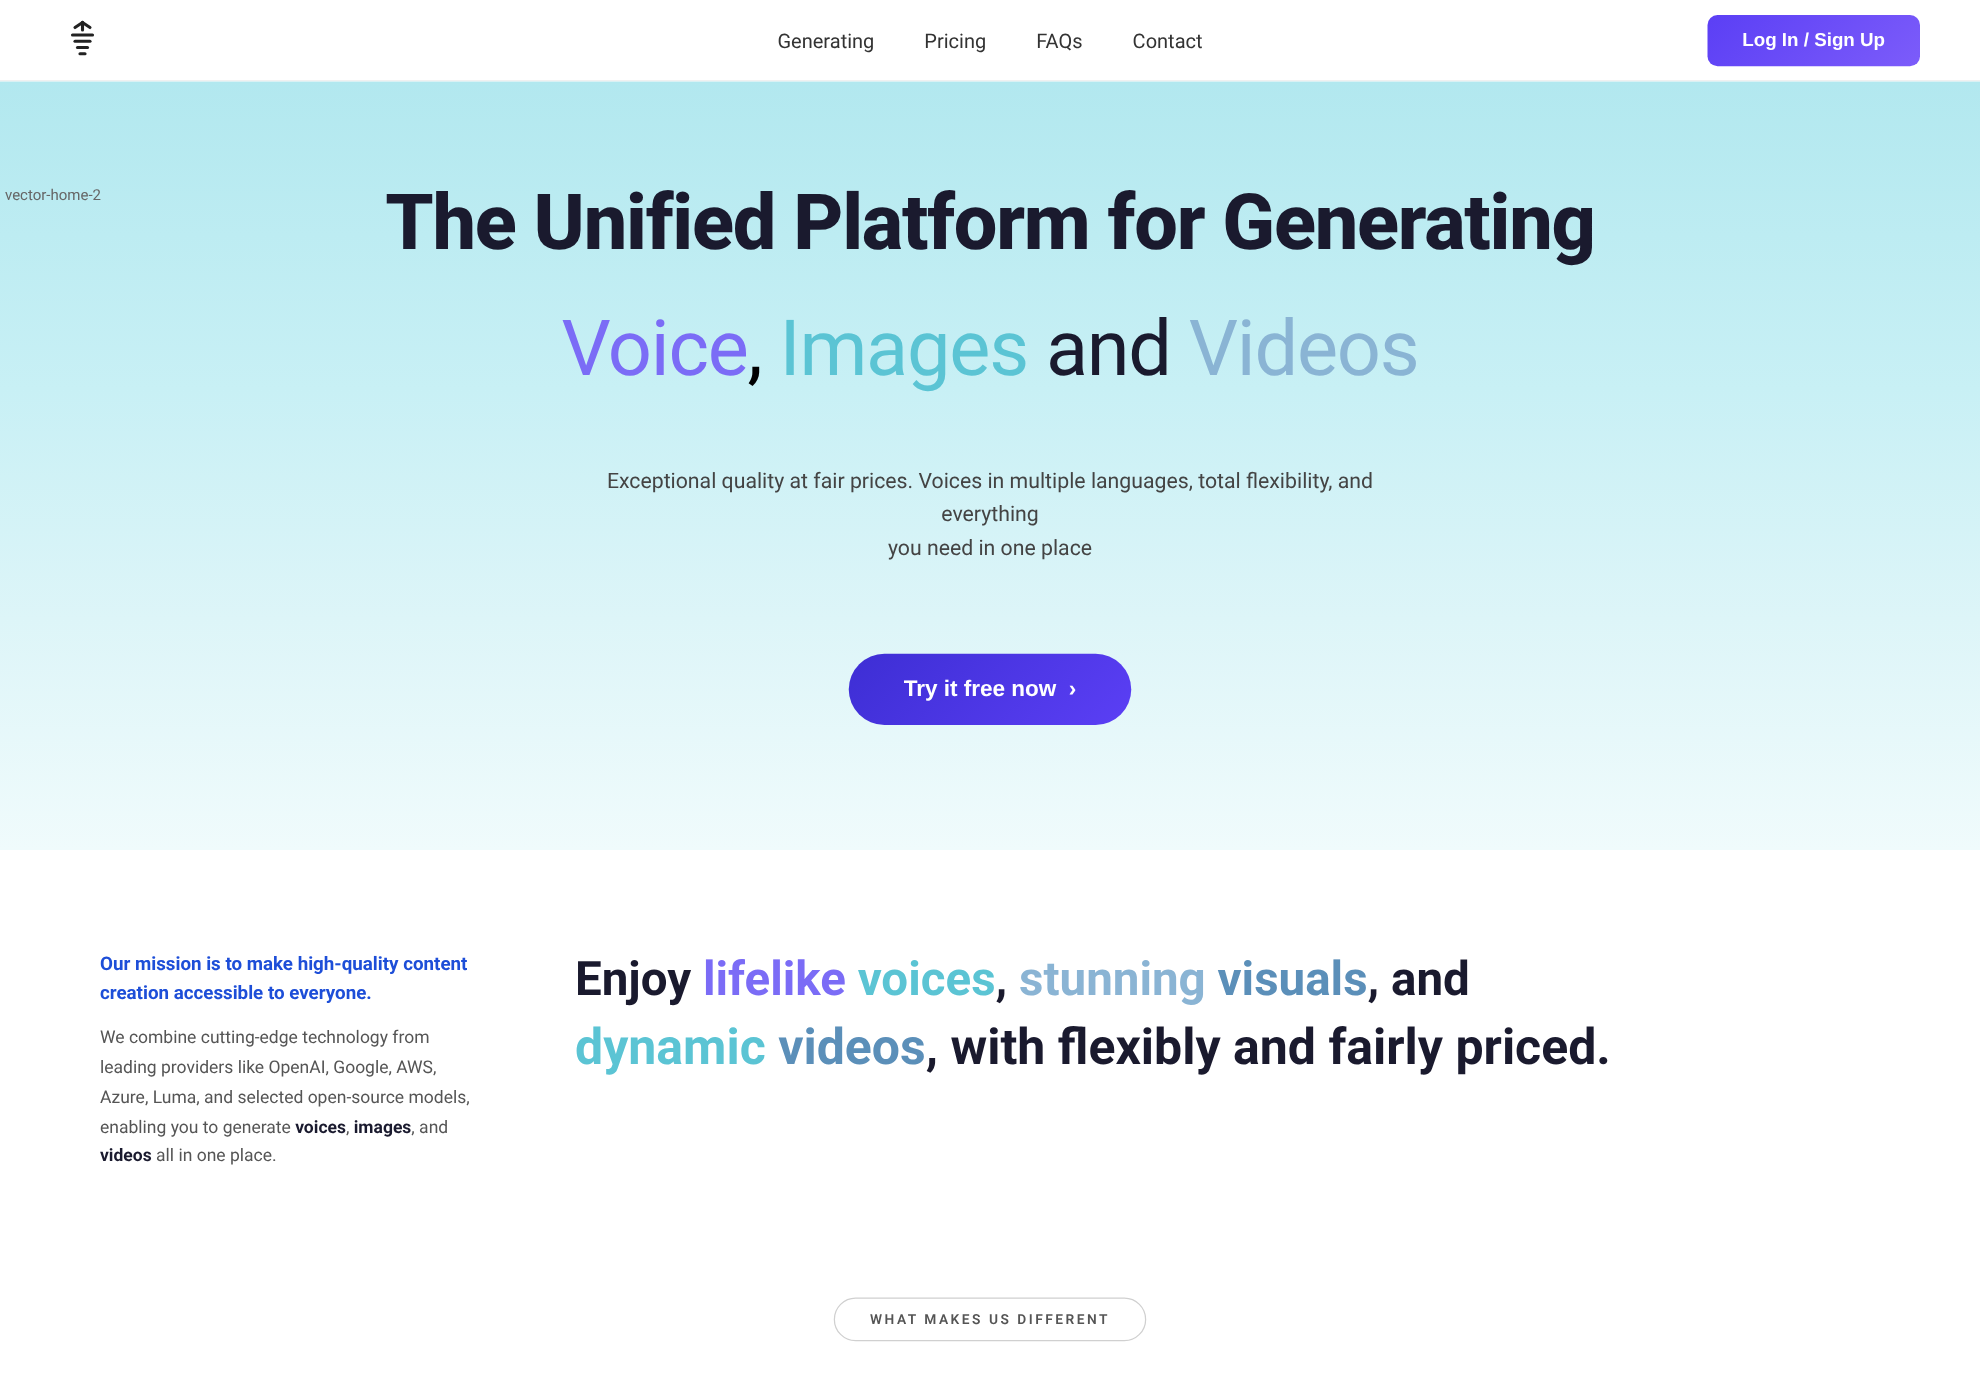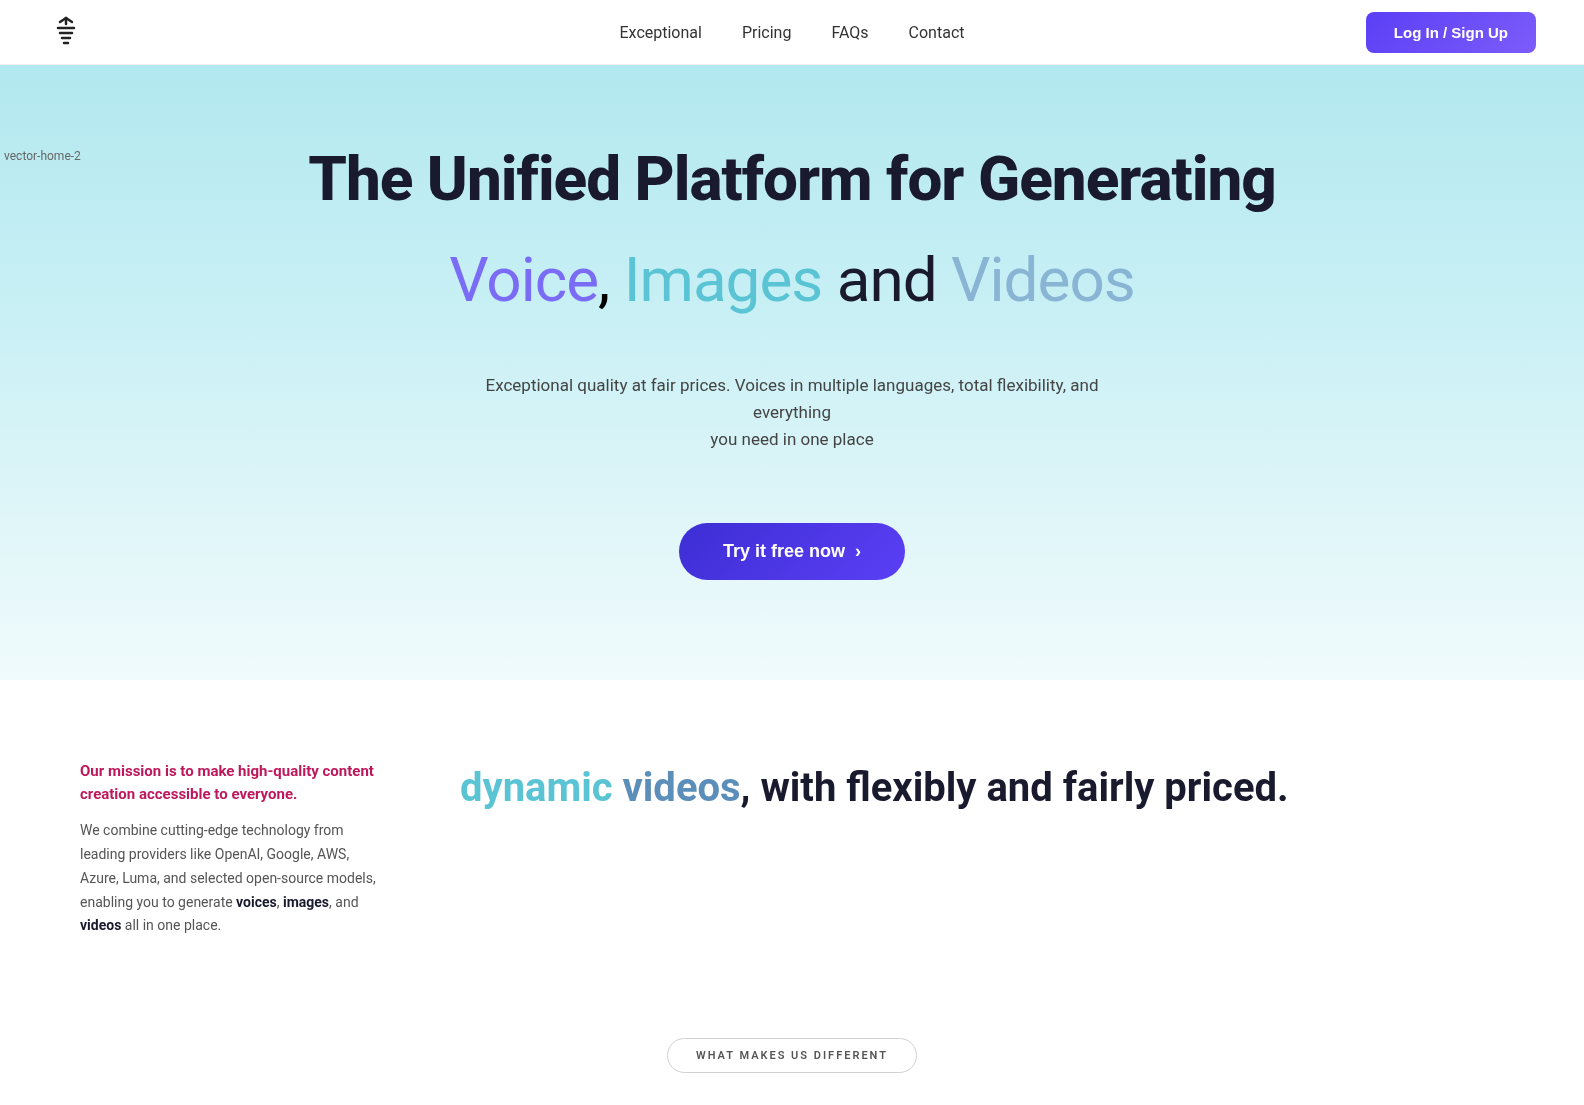--- a/index.html
+++ b/index.html
@@ -130,21 +130,21 @@
       gap: 80px;
       align-items: flex-start;
     }
     .mission-left {
       flex: 0 0 300px;
       max-width: 300px;
     }
     .mission-headline {
       font-size: 15px;
       font-weight: 700;
-      color: #be185d;
+      color: #1d4ed8;
       line-height: 1.5;
       margin-bottom: 14px;
     }
     .mission-body {
       font-size: 14px;
       color: #555;
       line-height: 1.7;
     }
     .mission-body .bold-word {
       font-weight: 700;
@@ -209,21 +209,21 @@
         <line x1="24" y1="8" x2="18" y2="4" stroke="#222" stroke-width="2.5" stroke-linecap="round"></line>
         <line x1="10" y1="14" x2="26" y2="14" stroke="#222" stroke-width="2.5" stroke-linecap="round"></line>
         <line x1="12" y1="19" x2="24" y2="19" stroke="#222" stroke-width="2.5" stroke-linecap="round"></line>
         <line x1="14" y1="24" x2="22" y2="24" stroke="#222" stroke-width="2.5" stroke-linecap="round"></line>
         <line x1="16" y1="29" x2="20" y2="29" stroke="#222" stroke-width="2.5" stroke-linecap="round"></line>
       </svg>
     </div>
   </div>
 
   <div class="nav-links">
-    <a class="nav-link" href="#">Exceptional</a>
+    <a class="nav-link" href="#">Generating</a>
     <a class="nav-link" href="#">Pricing</a>
     <a class="nav-link" href="#">FAQs</a>
     <a class="nav-link" href="#">Contact</a>
   </div>
 
   <button class="nav-cta">Log In / Sign Up</button>
 </nav>
 
 <section class="hero">
   <span class="hero-bg-label">vector-home-2</span>
@@ -249,20 +249,23 @@
 </section>
 
 <section class="mission-section">
   <div class="mission-left">
     <p class="mission-headline">Our mission is to make high-quality content creation accessible to everyone.</p>
     <p class="mission-body">
       <span>We combine cutting-edge technology from leading providers like OpenAI, Google, AWS, Azure, Luma, and selected open-source models, enabling you to generate </span><span class="bold-word">voices</span><span>, </span><span class="bold-word">images</span><span>, and </span><span class="bold-word">videos</span><span> all in one place.</span>
     </p>
   </div>
   <div class="mission-right">
+    <div class="enjoy-title">
+      <span>Enjoy </span><span class="enjoy-lifelike">lifelike</span> <span class="enjoy-voices">voices</span><span>,</span> <span class="enjoy-stunning">stunning</span> <span class="enjoy-visuals">visuals</span><span>, and</span>
+    </div>
     <div class="enjoy-line2">
       <span class="enjoy-dynamic">dynamic</span> <span class="enjoy-videos">videos</span><span>, with flexibly and fairly priced.</span>
     </div>
   </div>
 </section>
 
 <div class="wmud-section">
   <div class="wmud-badge">WHAT MAKES US DIFFERENT</div>
 </div>
 

